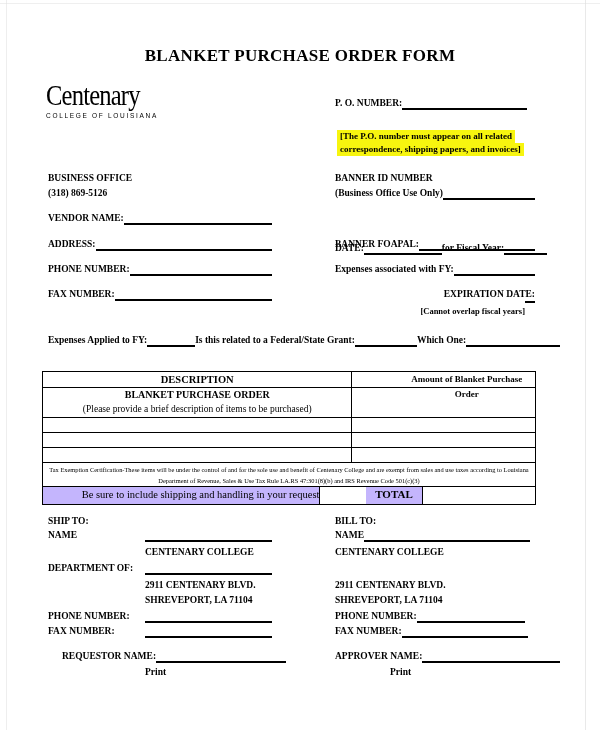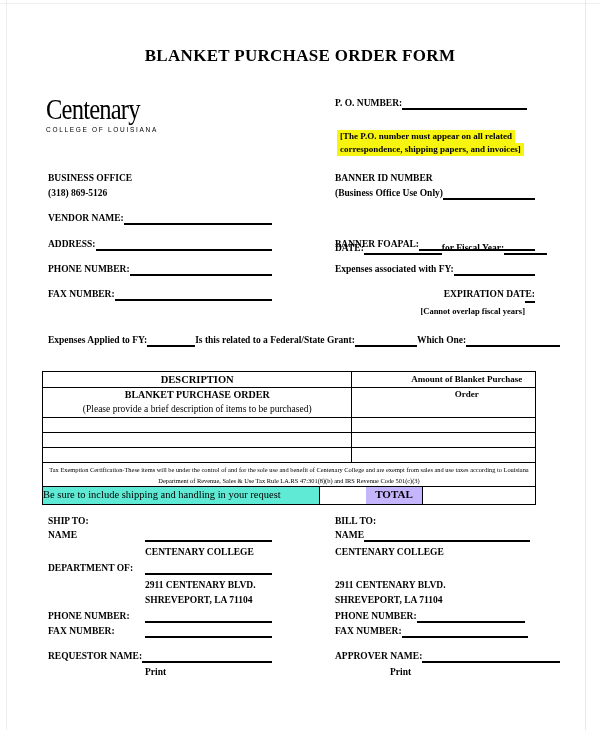--- a/index.html
+++ b/index.html
@@ -27,37 +27,37 @@
   .t-amt { width:151px; box-sizing:border-box; }
   .t-head { height:16px; }
   .t-head .t-desc { font-weight:bold; font-size:10.5px; line-height:15px; text-align:center; }
   .t-head .t-amt { font-weight:bold; font-size:9px; line-height:15px; text-align:center; }
   .t-first { height:30px; }
   .t-first-title { font-weight:bold; font-size:10px; line-height:14px; text-align:center; }
   .t-first-sub { font-size:9.5px; line-height:14px; text-align:center; }
   .t-empty { height:15px; }
   .t-tax { height:24px; display:block; font-size:6.4px; line-height:11px; text-align:center; padding-top:1px; }
   .t-total { height:17px; }
-  .t-total .t-desc { background:#5eead4; font-size:10.5px; line-height:16px; text-align:left; }
+  .t-total .t-desc { background:#c4b5fd; font-size:10.5px; line-height:16px; text-align:right; }
   .t-total-lbl { width:69px; background:#c4b5fd; border-right:1px solid #000; box-sizing:border-box; font-weight:bold; font-size:11px; line-height:15px; text-align:center; }
   .t-total-amt { width:82px; background:#fff; }
   .shipcol-lbl { width:97px; flex:none; }
 </style>
 </head>
 <body>
 
 <div class="page">
 
   <div class="edge" style="left:6px;top:0;width:1px;height:730px;opacity:.55"></div>
   <div class="edge" style="left:0;top:3px;width:600px;height:1px;opacity:.5"></div>
   <div class="edge" style="left:585px;top:0;width:1px;height:730px;opacity:.7"></div>
 
   <div class="abs title" style="left:0;top:46px;">BLANKET PURCHASE ORDER FORM</div>
 
-  <div class="abs" style="left:46px;top:80px;margin-top:14px;">
+  <div class="abs" style="left:46px;top:80px;">
     <div class="logo-name">Centenary</div>
     <div class="logo-sub">COLLEGE OF LOUISIANA</div>
   </div>
 
   <div class="abs row-flex" style="left:335px;top:97px;width:192px;">
     <span class="lbl">P. O. NUMBER:</span>
     <span class="fill-line"></span>
   </div>
   <div class="abs" style="left:337px;top:130px;">
     <div class="hl-line">[The P.O. number must appear on all related</div>
@@ -166,21 +166,21 @@
   <div class="abs lbl" style="left:145px;top:579px;">2911 CENTENARY BLVD.</div>
   <div class="abs lbl" style="left:145px;top:594px;">SHREVEPORT, LA 71104</div>
   <div class="abs row-flex" style="left:48px;top:610px;width:224px;">
     <span class="lbl shipcol-lbl">PHONE NUMBER:</span>
     <span class="fill-line"></span>
   </div>
   <div class="abs row-flex" style="left:48px;top:625px;width:224px;">
     <span class="lbl shipcol-lbl">FAX NUMBER:</span>
     <span class="fill-line"></span>
   </div>
-  <div class="abs row-flex" style="left:48px;top:650px;width:224px;">
+  <div class="abs row-flex" style="left:62px;top:650px;width:224px;">
     <span class="lbl">REQUESTOR NAME:</span>
     <span class="fill-line"></span>
   </div>
   <div class="abs lbl" style="left:145px;top:666px;">Print</div>
 
   <div class="abs lbl" style="left:335px;top:515px;">BILL TO:</div>
   <div class="abs row-flex" style="left:335px;top:529px;width:195px;">
     <span class="lbl">NAME</span>
     <span class="fill-line"></span>
   </div>

